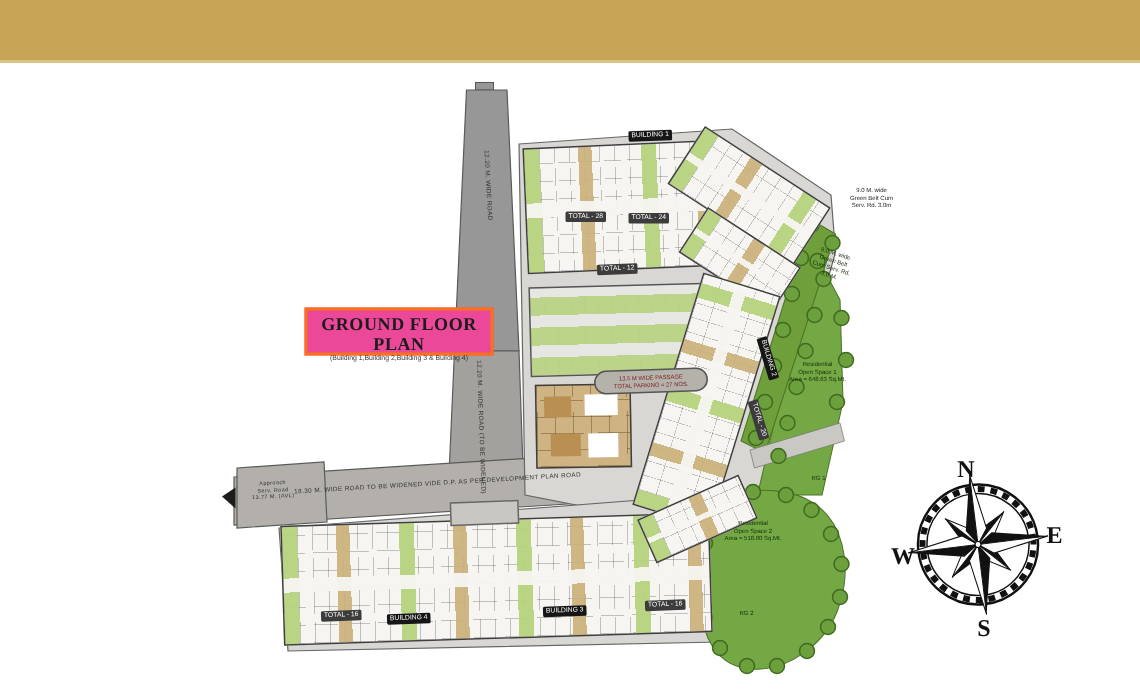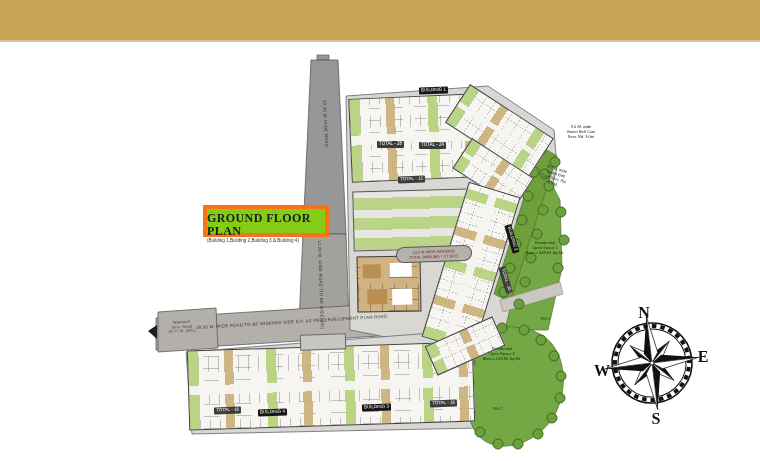--- a/index.html
+++ b/index.html
@@ -3,21 +3,21 @@
 <meta charset="utf-8">
 <style>
   html,body{margin:0;padding:0;width:760px;height:461px;background:#ffffff;overflow:hidden;
     font-family:"Liberation Sans",sans-serif;}
   .banner{position:absolute;left:0;top:0;width:760px;height:40px;background:#c7a355;
     border-bottom:2px solid #d9c389;}
   .stage{position:absolute;left:0;top:0;width:760px;height:461px;}
   svg.site{position:absolute;left:0;top:0;z-index:1;}
   
   .titleblock{position:absolute;left:203px;top:205px;width:126px;height:32px;z-index:4;
-    background:#84cc16;border:4px solid #f97316;text-align:left;box-sizing:border-box;}
+    background:#ec4899;border:2px solid #f97316;text-align:center;box-sizing:border-box;}
   .titleblock .t1{font-family:"Liberation Serif",serif;font-weight:bold;font-size:12px;
     letter-spacing:.4px;color:#1c1c1c;margin-top:3px;line-height:13px;}
   .titleblock .t2{font-size:4.6px;color:#333;line-height:6px;}
   
   .b{position:absolute;border:1px solid #3f3f3f;box-sizing:border-box;z-index:2;}
   .units{background-color:#f6f5f1;background-image:
     linear-gradient(rgba(0,0,0,0) 0 44%, rgba(246,245,241,.95) 44% 56%, rgba(0,0,0,0) 56%),
     repeating-linear-gradient(90deg, rgba(182,211,126,.95) 0 10px, rgba(0,0,0,0) 10px 36px,
       rgba(202,176,120,.9) 36px 45px, rgba(0,0,0,0) 45px 78px),
     repeating-linear-gradient(0deg, rgba(70,70,70,.30) 0 .5px, rgba(0,0,0,0) .5px 12px),

